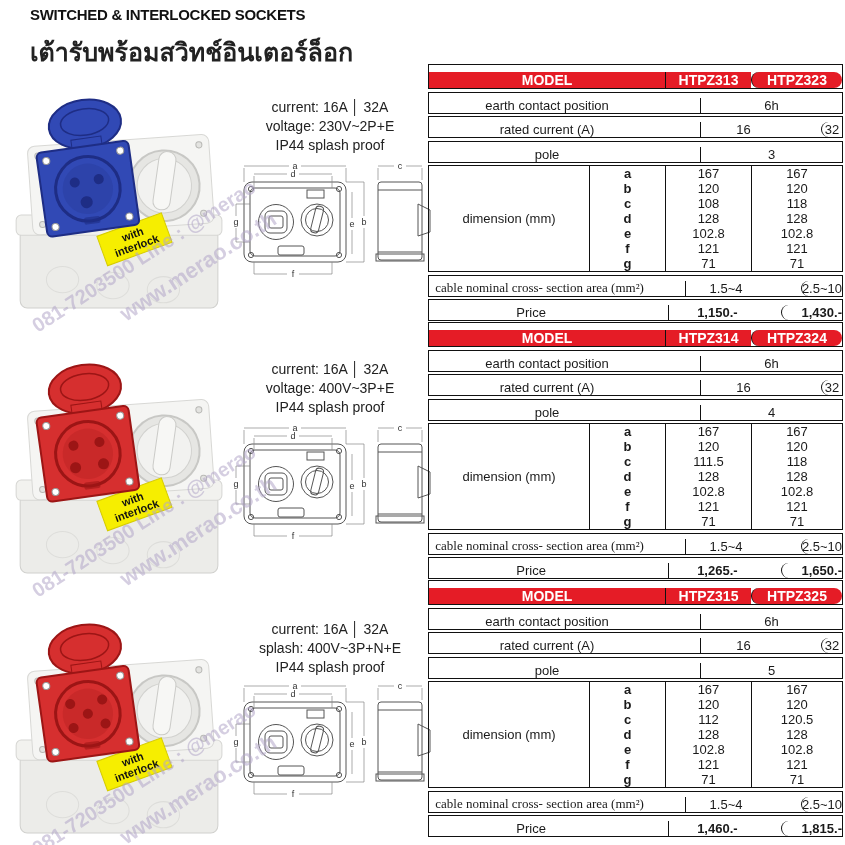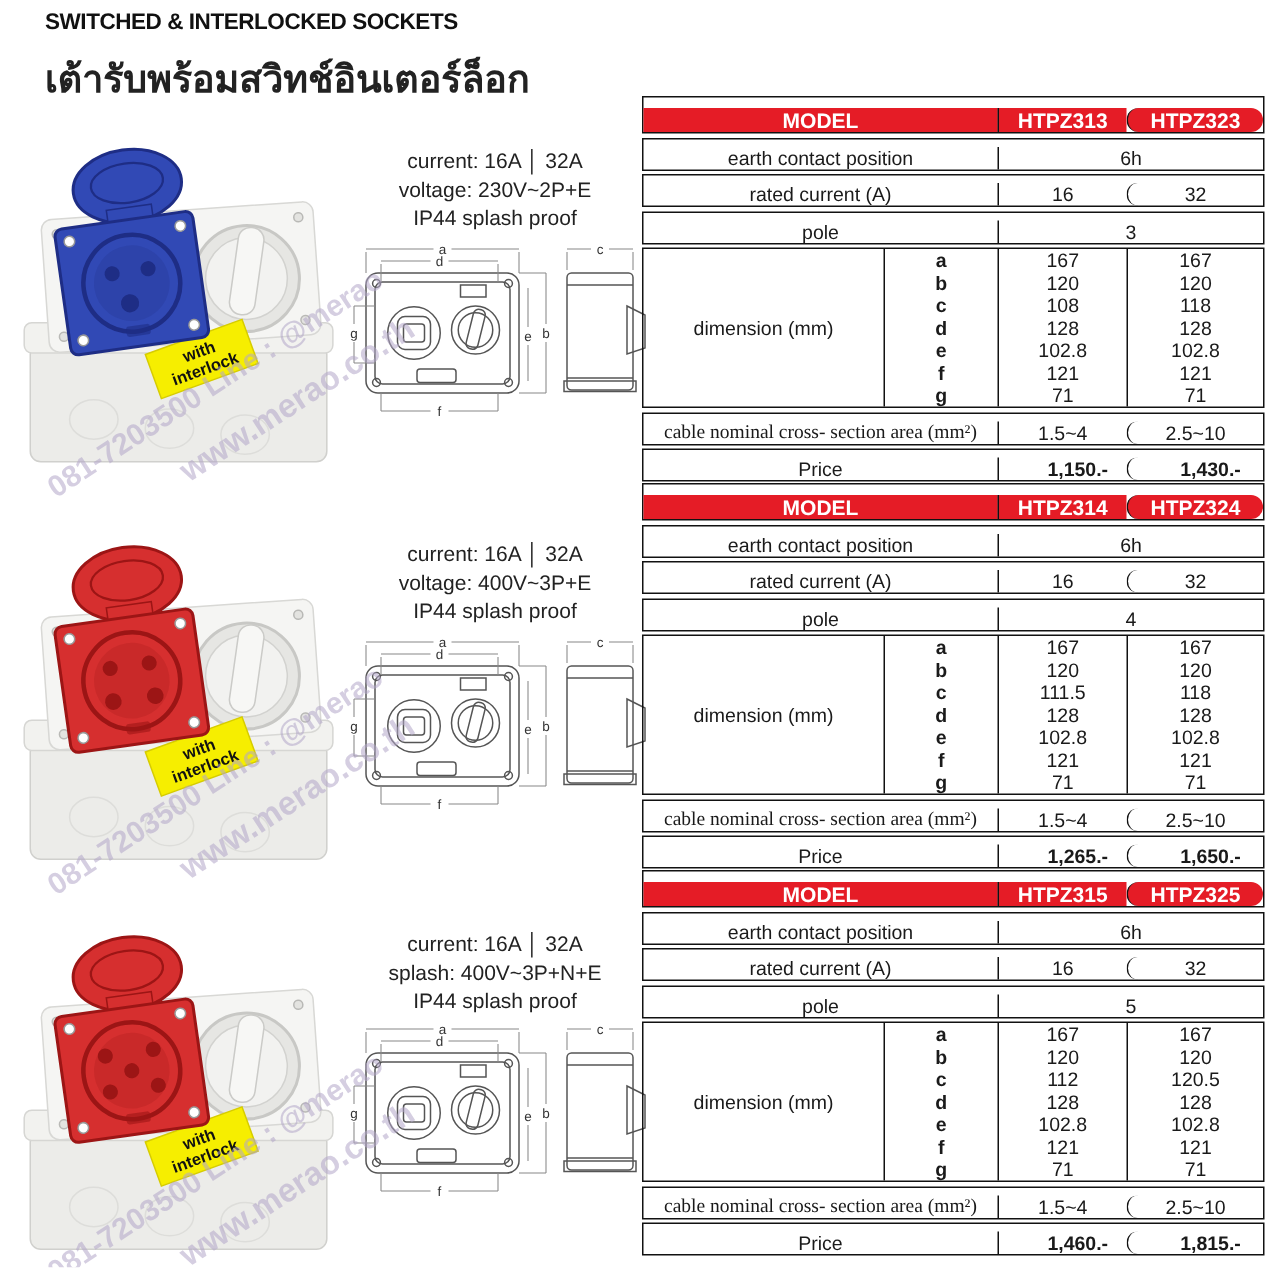--- a/index.html
+++ b/index.html
@@ -21,21 +21,21 @@
   
   .cat-table{position:absolute;left:428px;width:415px;}
   .trow{display:flex;align-items:flex-end;border:1.6px solid #111;margin-bottom:2.5px;
         background:#fff;box-sizing:border-box;font-size:13px;}
   .trow.hdr{border-color:#111;color:#fff;font-weight:bold;font-size:14px;}
   .cell{display:flex;align-items:center;justify-content:center;box-sizing:border-box;text-align:center;}
   .c-label{width:236px;}
   .c-v1{width:86px;border-left:1.4px solid #111;}
   .c-v2{flex:1;border-left:1.4px solid #111;border-radius:10px;}
   .c-merged{flex:1;border-left:1.4px solid #111;}
-  .h22{height:22px;}
+  .h22{height:22px;gap:35px;}
   .h25{height:25px;}
   .hdr .cell{background:var(--red);}
   
   .dimrow{display:flex;border:1.6px solid #111;margin-bottom:2.5px;box-sizing:border-box;font-size:13px;}
   .d-label{width:160px;display:flex;align-items:center;justify-content:center;}
   .d-letters{width:76px;border-left:1.4px solid #111;font-weight:bold;}
   .d-col{box-sizing:border-box;}
   .d-letters div,.d-vals div{height:15px;line-height:15px;text-align:center;}
   .d-v1{width:86px;border-left:1.4px solid #111;}
   .d-v2{flex:1;border-left:1.4px solid #111;}

